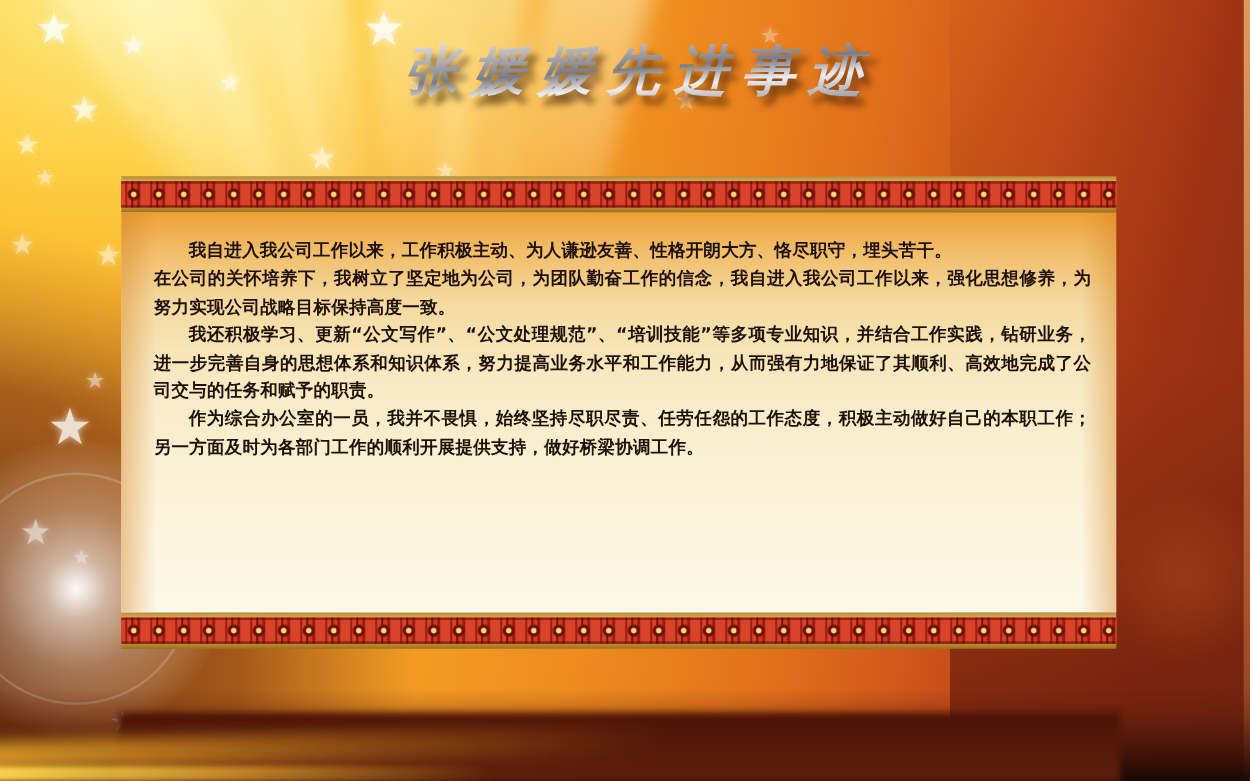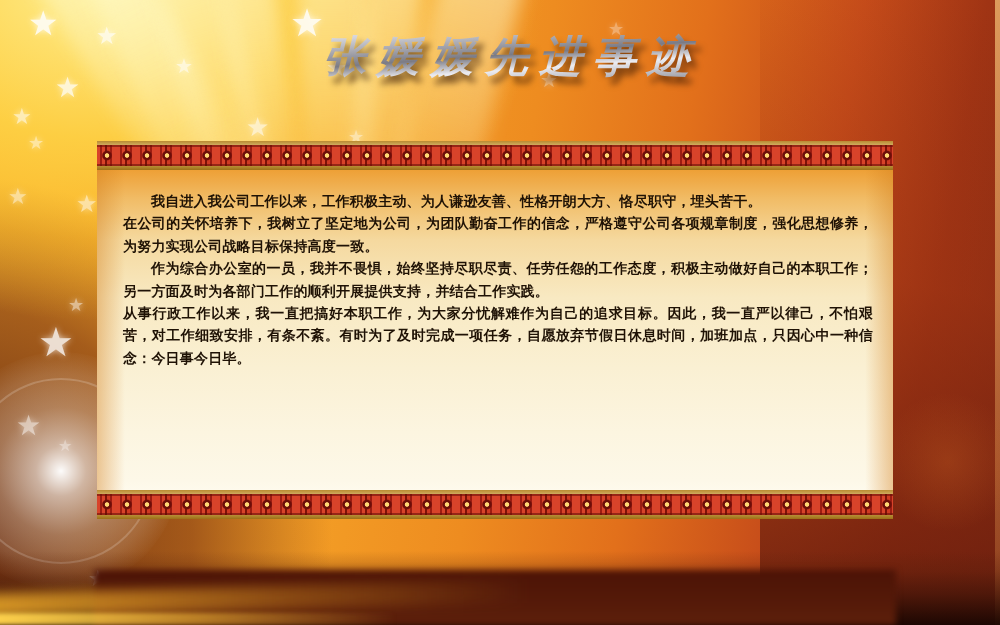--- a/index.html
+++ b/index.html
@@ -180,23 +180,23 @@
   <h1 class="title">张媛媛先进事迹</h1>
 
   <div class="panel">
     <div class="band-wrap">
       <div class="band"></div>
     </div>
 
     <div class="panel-body">
       <div class="text-block">
         <p class="indent">我自进入我公司工作以来，工作积极主动、为人谦逊友善、性格开朗大方、恪尽职守，埋头苦干。</p>
-        <p>在公司的关怀培养下，我树立了坚定地为公司，为团队勤奋工作的信念，严格遵守公司各项规章制度，强化思想修养，为努力实现公司战略目标保持高度一致。</p>
-        <p class="indent">作为综合办公室的一员，我并不畏惧，始终坚持尽职尽责、任劳任怨的工作态度，积极主动做好自己的本职工作；另一方面及时为各部门工作的顺利开展提供支持，并结合工作实践。</p>
-        <p>从事行政工作以来，我一直把搞好本职工作，为大家分忧解难作为自己的追求目标。因此，我一直严以律己，不怕艰苦，对工作细致安排，有条不紊。有时为了及时完成一项任务，自愿放弃节假日休息时间，加班加点，只因心中一种信念：今日事今日毕。</p>
+        <p>在公司的关怀培养下，我树立了坚定地为公司，为团队勤奋工作的信念，我自进入我公司工作以来，强化思想修养，为努力实现公司战略目标保持高度一致。</p>
+        <p class="indent">我还积极学习、更新“公文写作”、“公文处理规范”、“培训技能”等多项专业知识，并结合工作实践，钻研业务，进一步完善自身的思想体系和知识体系，努力提高业务水平和工作能力，从而强有力地保证了其顺利、高效地完成了公司交与的任务和赋予的职责。</p>
+        <p class="indent">作为综合办公室的一员，我并不畏惧，始终坚持尽职尽责、任劳任怨的工作态度，积极主动做好自己的本职工作；另一方面及时为各部门工作的顺利开展提供支持，做好桥梁协调工作。</p>
 
       </div>
     </div>
 
     <div class="band-wrap">
       <div class="band"></div>
     </div>
   </div>
 
 </div>

